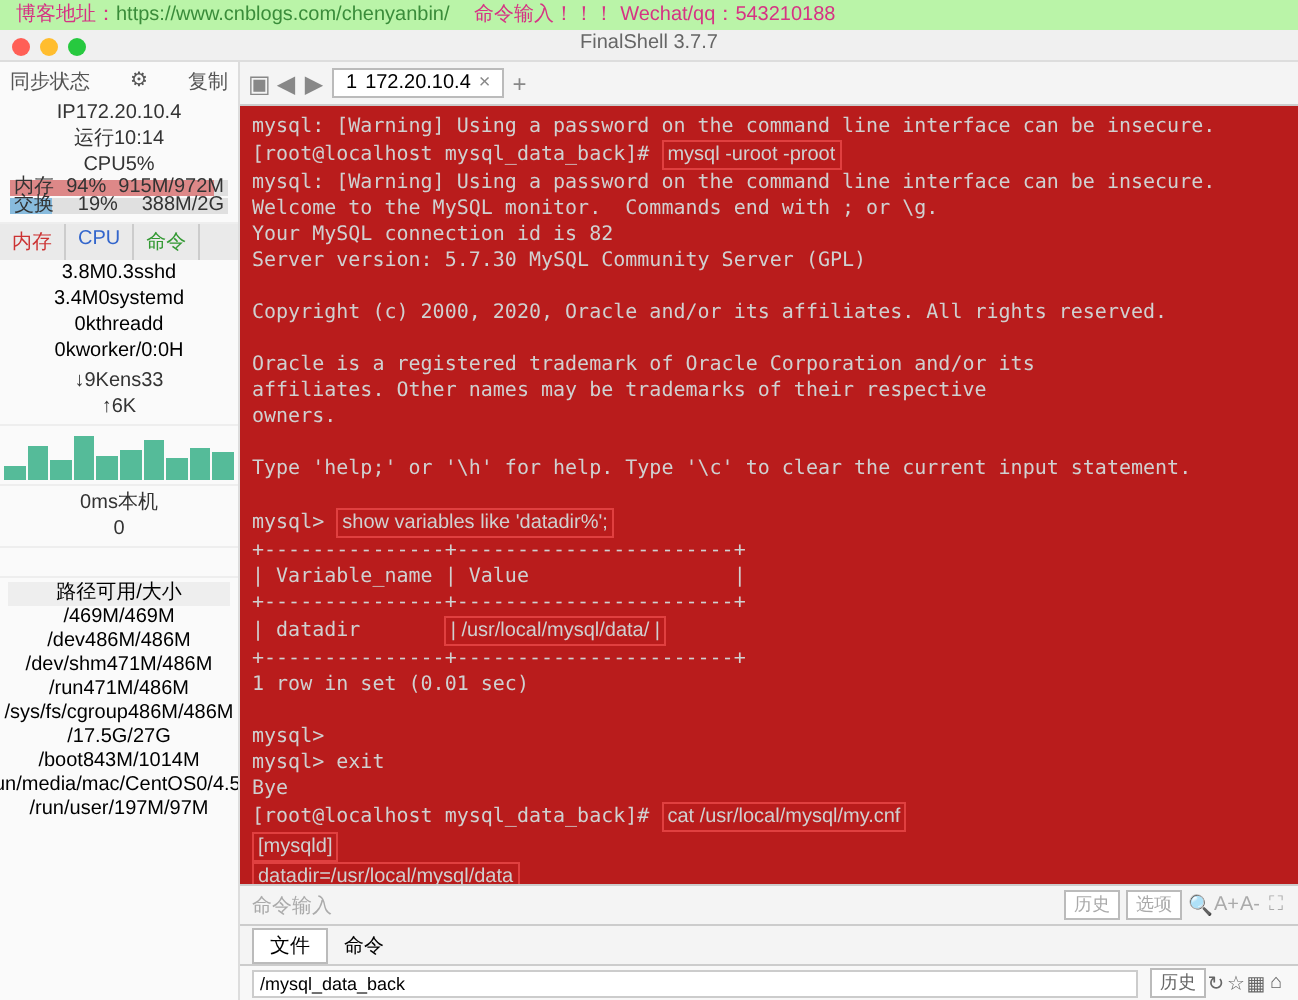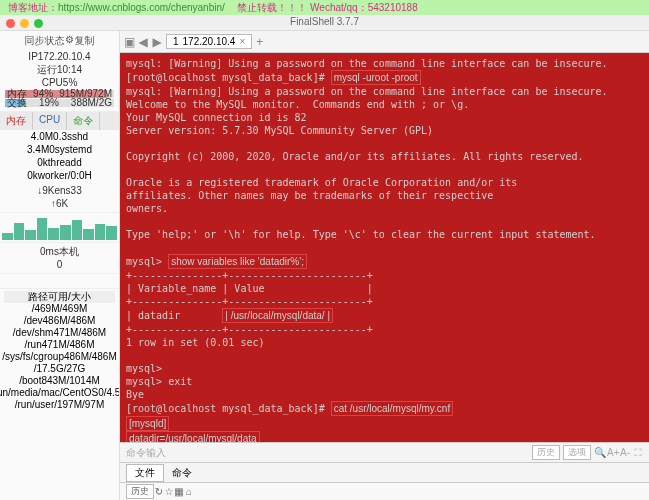--- a/index.html
+++ b/index.html
@@ -7,21 +7,21 @@
 .banner{background:#baf4a8;height:15px;line-height:15px;padding:0 8px;font-size:11px;color:#d63384}
 .banner a{color:#3a8c3a;text-decoration:none}
 .win-ctrl{height:16px;background:#f0f0f0;padding:2px 6px;display:flex;gap:5px;align-items:flex-end;border-bottom:1px solid #ddd}
 .wc{width:9px;height:9px;border-radius:50%}
 .wc.r{background:#ff5f56}.wc.y{background:#ffbd2e}.wc.g{background:#27c93f}
 .title-bar{position:absolute;top:16px;left:0;right:0;text-align:center;font-size:10px;color:#666;pointer-events:none}
 .main{display:flex;height:469px}
 .left{width:120px;border-right:1px solid #ddd;overflow:hidden;background:#fafafa}
 .right{flex:1;display:flex;flex-direction:column;background:#fff}
 .sec{padding:3px 5px;font-size:9px;color:#333;border-bottom:1px solid #eee}
-.sec-h{font-size:9px;color:#555;margin-bottom:2px;display:flex;justify-content:center}
+.sec-h{font-size:9px;color:#555;margin-bottom:2px;display:flex;justify-content:space-between}
 .row{display:flex;justify-content:center;font-size:9px;line-height:13px}
 .bar{height:8px;background:#e0e0e0;position:relative;margin:1px 0;font-size:8px;line-height:8px;padding:0 2px;color:#333}
 .bar .fill{position:absolute;top:0;left:0;height:100%;background:#6c9}
 .bar .txt{position:relative;z-index:1;display:flex;justify-content:space-between}
 .tabs-l{display:flex;background:#eaeaea;font-size:9px}
 .tabs-l span{padding:2px 6px;border-right:1px solid #ccc}
 .proc{font-size:9px}
 .proc .row{padding:0 4px}
 .graph{height:30px;background:#fafafa;display:flex;align-items:flex-end;gap:1px;padding:2px;border-bottom:1px solid #eee}
 .graph .g{flex:1;background:#5b9}
@@ -39,21 +39,21 @@
 .sub-tabs{height:20px;background:#f4f4f4;border-top:1px solid #ccc;display:flex;align-items:center;padding:0 6px;font-size:10px;gap:8px}
 .path-bar{height:18px;background:#f8f8f8;border-top:1px solid #ccc;display:flex;align-items:center;padding:0 6px;font-size:9px;color:#666}
 .path-bar input{flex:1;border:1px solid #ccc;font-size:9px;padding:1px 3px;margin-right:6px}
 .ico{display:inline-block;width:10px;text-align:center}
 </style>
 </head>
 <body>
 
 <div class="banner">
   <span>博客地址：</span><a>https://www.cnblogs.com/chenyanbin/</a>
-  &nbsp;&nbsp;&nbsp;<span style="color:#d63384">禁止转载！！！</span>
+  &nbsp;&nbsp;&nbsp;<span style="color:#d63384">命令输入！！！</span>
   <span style="color:#d63384">Wechat/qq：</span><span style="color:#d63384">543210188</span>
 </div>
 
 <div class="win-ctrl">
   <div class="wc r"></div>
   <div class="wc y"></div>
   <div class="wc g"></div>
   <div class="title-bar">FinalShell 3.7.7</div>
 </div>
 
@@ -94,21 +94,21 @@
           </div>
         </div>
     </div>
     <div class="tabs-l">
       <span style="color:#c33">内存</span>
         <span style="color:#36c">CPU</span>
         <span style="color:#393">命令</span>
     </div>
     <div class="proc">
       <div class="row">
-          <span>4.0M</span>
+          <span>3.8M</span>
           <span>0.3</span>
           <span>sshd</span>
         </div>
       <div class="row">
           <span>3.4M</span>
           <span>0</span>
           <span>systemd</span>
         </div>
       <div class="row">
           <span></span>
@@ -258,20 +258,21 @@
         <span class="ico">A+</span>
         <span class="ico">A-</span>
         <span class="ico">⛶</span>
       </div>
     </div>
     <div class="sub-tabs">
       <span style="border:1px solid #bbb;background:#fff;padding:1px 8px">文件</span>
       <span>命令</span>
     </div>
     <div class="path-bar">
+      <input value="/mysql_data_back" style="">
       <span class="btn">历史</span>
       <span class="ico">↻</span>
       <span class="ico">☆</span>
       <span class="ico">▦</span>
       <span class="ico">⌂</span>
     </div>
   </div>
 </div>
 
 </body></html>

